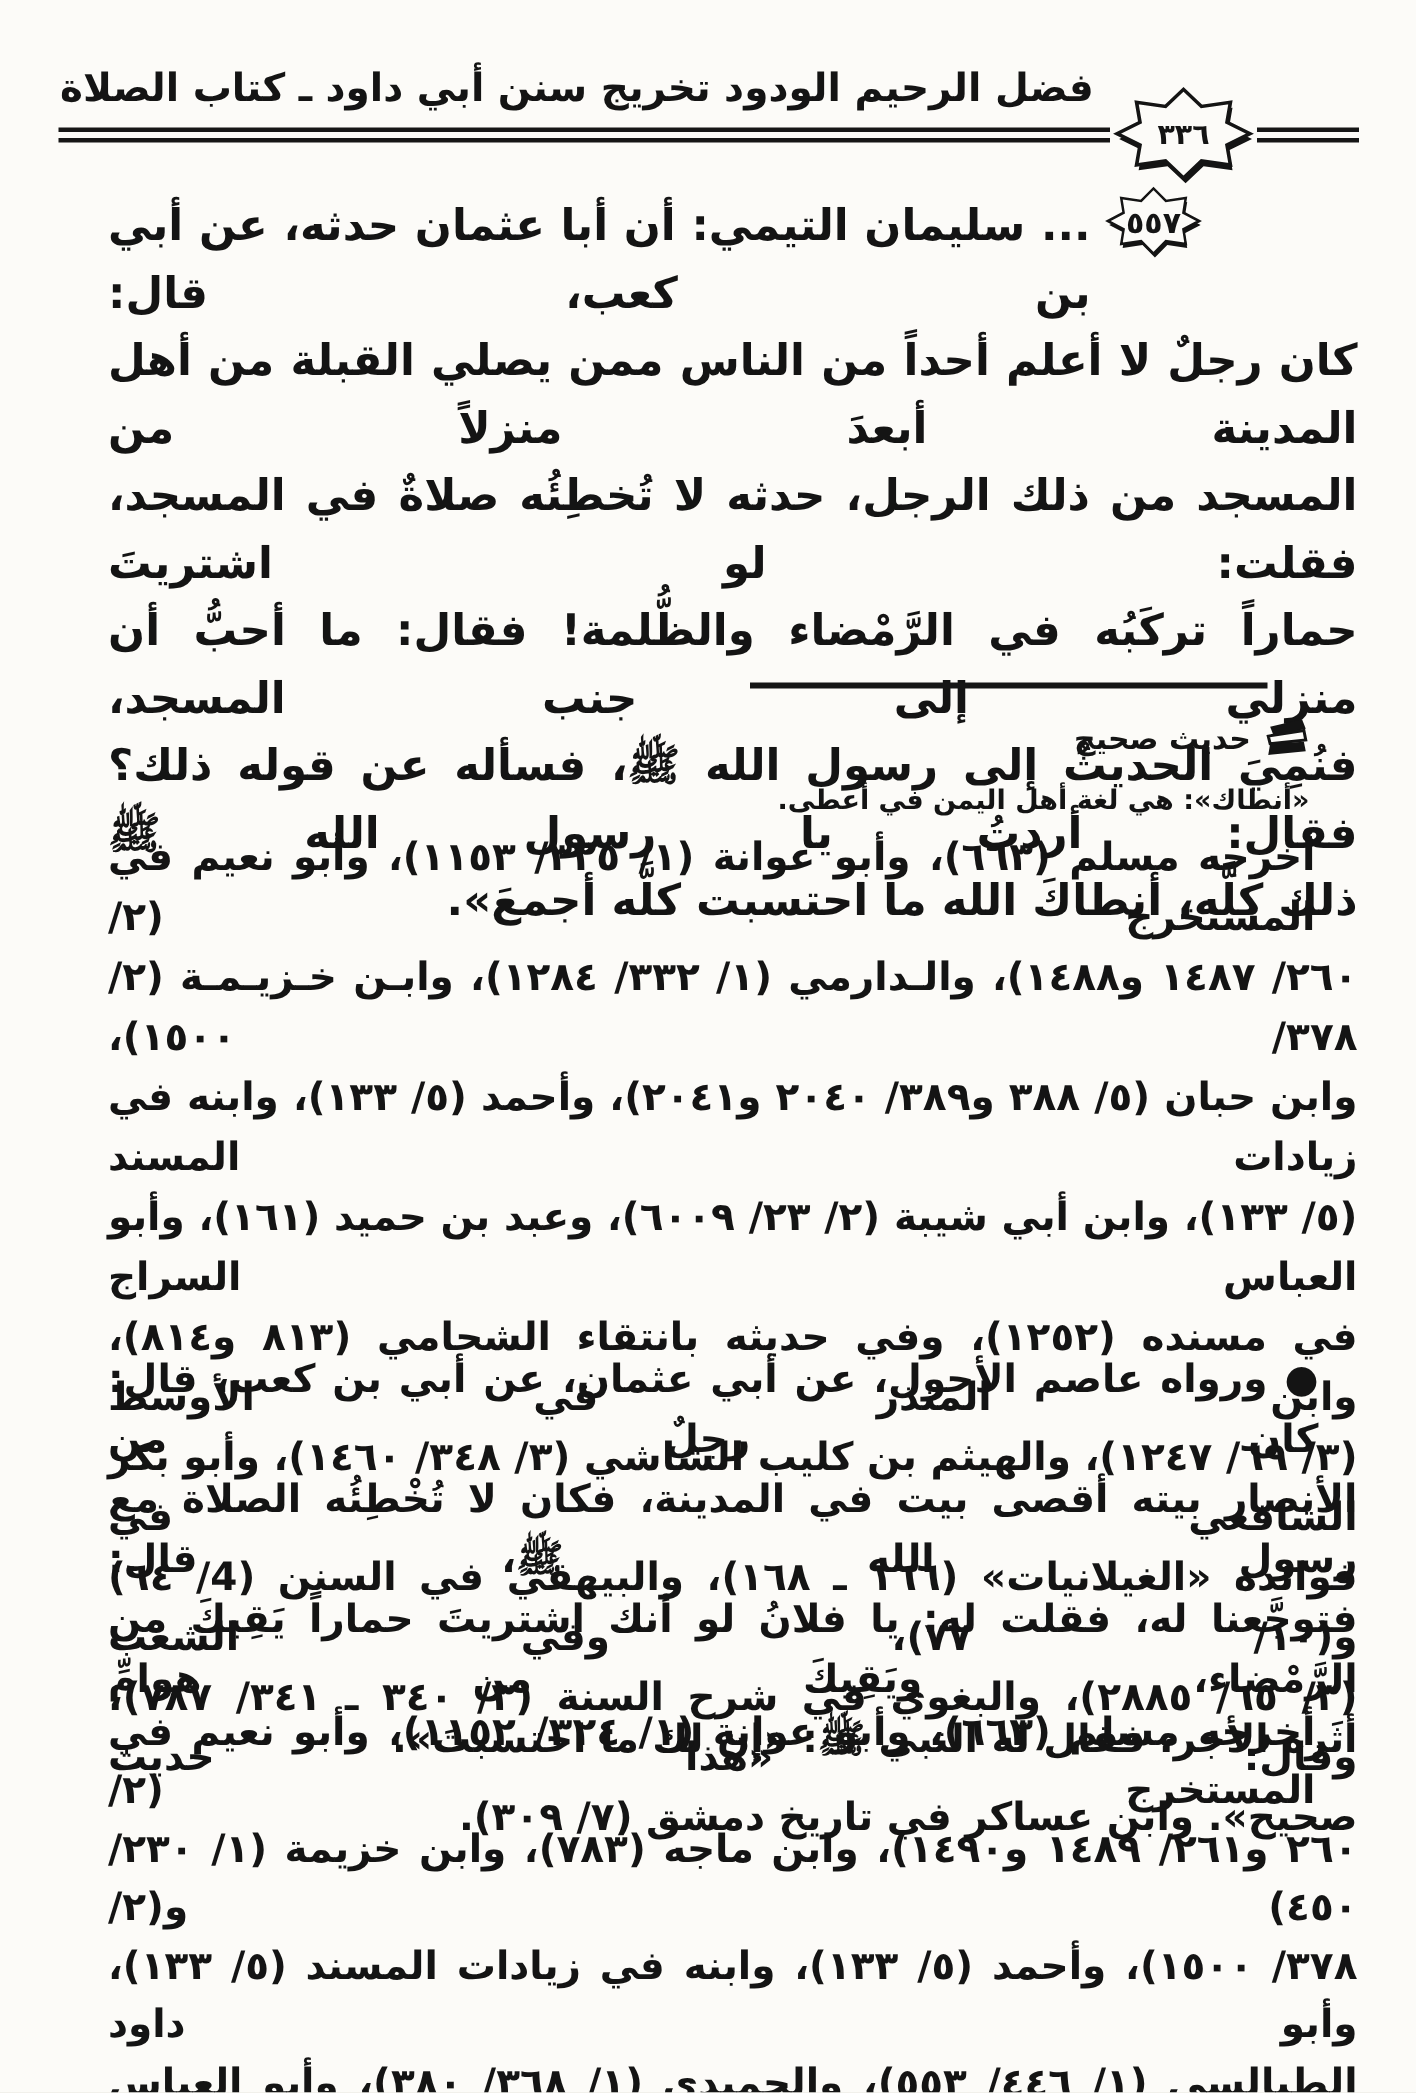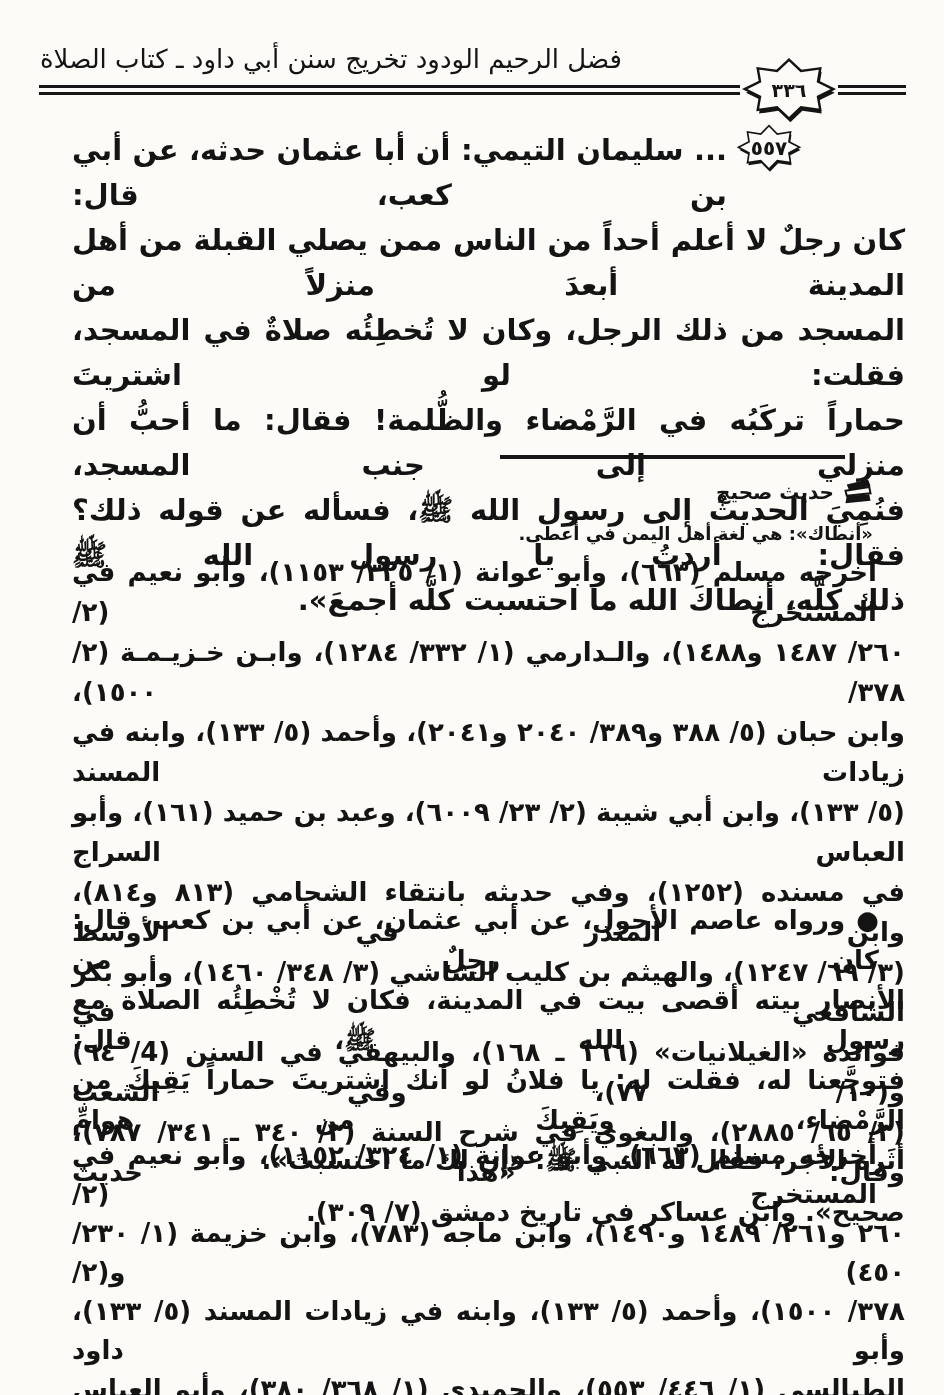--- a/index.html
+++ b/index.html
@@ -10,21 +10,21 @@
     font-family:"DejaVu Sans",sans-serif;
     color:#141414;
     direction:rtl;
     overflow:hidden;
     font-weight:bold;
   }
   
   .running-title{
     position:absolute;top:44px;right:204px;left:40px;
     text-align:left;
-    font-size:26px;font-weight:normal;
+    font-size:26px;font-weight:bold;
     white-space:nowrap;
     letter-spacing:-0.5px;
   }
   .rule{
     position:absolute;top:85px;height:4px;
     border-top:3px solid #161616;
     border-bottom:3px solid #161616;
   }
   .rule-main{right:204px;left:39px;}
   .rule-short{right:38px;width:68px;}
@@ -94,21 +94,21 @@
     <svg viewBox="0 0 104 76" preserveAspectRatio="none">
       <polygon transform="translate(1.5,4)" fill="#141414" points="100,37 83.4,45.4 85.9,60.3 65,57.3 52,70 39,57.3 18.1,60.3 20.6,45.4 4,37 20.6,28.6 18.1,13.7 39,16.7 52,4 65,16.7 85.9,13.7 83.4,28.6"></polygon>
       <polygon fill="#fcfbf8" stroke="#141414" stroke-width="2.6" points="100,37 83.4,45.4 85.9,60.3 65,57.3 52,70 39,57.3 18.1,60.3 20.6,45.4 4,37 20.6,28.6 18.1,13.7 39,16.7 52,4 65,16.7 85.9,13.7 83.4,28.6"></polygon>
     </svg>
     <span class="num">٥٥٧</span>
   </div>
 
   <section class="block matn">
       <div class="jline">... سليمان التيمي: أن أبا عثمان حدثه، عن أبي بن كعب، قال:</div>
       <div class="jline">كان رجلٌ لا أعلم أحداً من الناس ممن يصلي القبلة من أهل المدينة أبعدَ منزلاً من</div>
-      <div class="jline">المسجد من ذلك الرجل، وكان لا تُخطِئُه صلاةٌ في المسجد، فقلت: لو اشتريتَ</div>
+      <div class="jline">المسجد من ذلك الرجل، حدثه لا تُخطِئُه صلاةٌ في المسجد، فقلت: لو اشتريتَ</div>
       <div class="jline">حماراً تركَبُه في الرَّمْضاء والظُّلمة! فقال: ما أحبُّ أن منزلي إلى جنب المسجد،</div>
       <div class="jline">فنُمِيَ الحديثُ إلى رسول الله ﷺ، فسأله عن قوله ذلك؟ فقال: أردتُ يا رسول الله ﷺ</div>
       <div class="jline">ذلك كلَّه، أنطاكَ الله ما احتسبت كلَّه أجمعَ».</div>
     </section>
 
   <div class="divider"></div>
 
   <div class="grade">
     <svg class="books" viewBox="0 0 24 22">
       <path d="M3 5 L20 1 L22 6 L5 10 Z" fill="#141414"></path>

